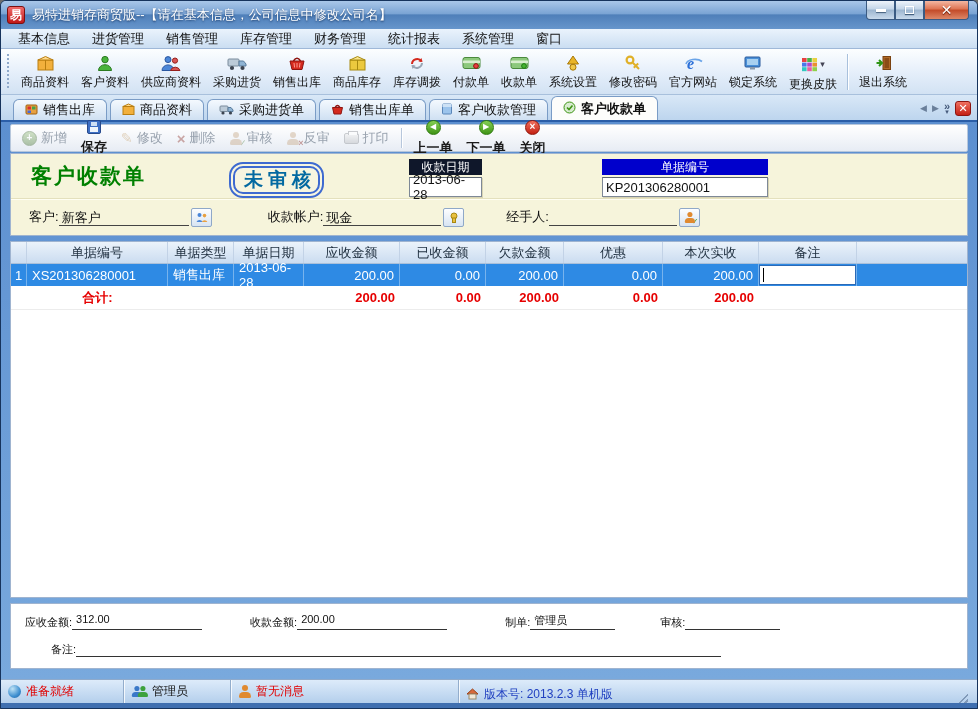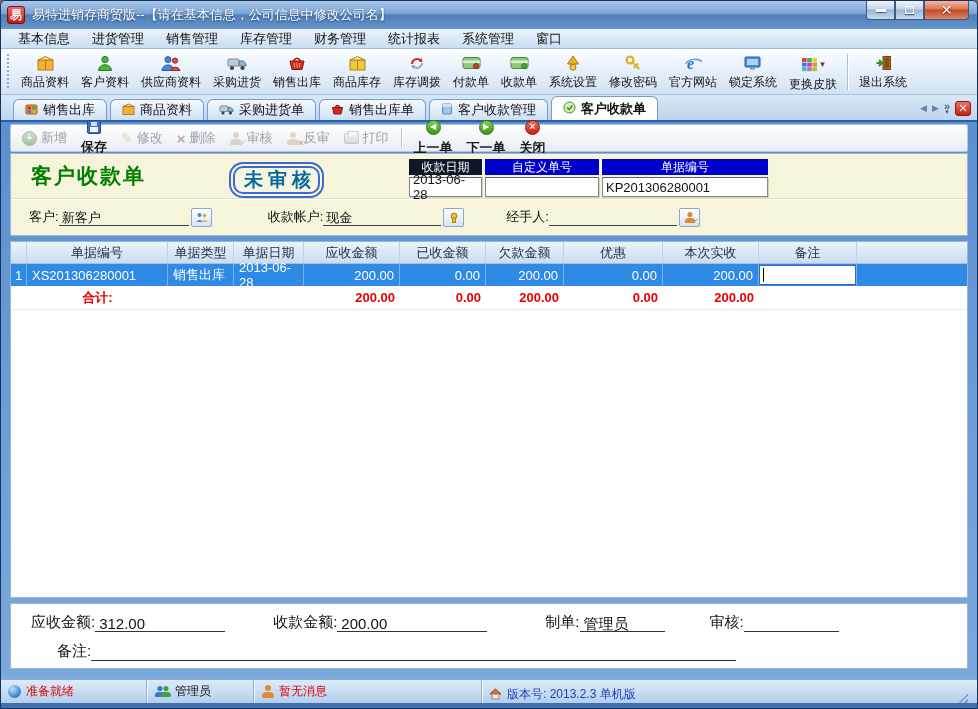--- a/index.html
+++ b/index.html
@@ -118,32 +118,32 @@
   .tt.money{justify-content:flex-end;}
   .c0{width:16px;flex:0 0 16px;} .c1{width:141px;flex:0 0 141px;} .c2{width:66px;flex:0 0 66px;}
   .c3{width:70px;flex:0 0 70px;} .c4{width:96px;flex:0 0 96px;} .c5{width:86px;flex:0 0 86px;}
   .c6{width:78px;flex:0 0 78px;} .c7{width:99px;flex:0 0 99px;} .c8{width:96px;flex:0 0 96px;}
   .c9{width:98px;flex:0 0 98px;} .cf{flex:1 1 auto;border-right:none;}
   .remark-cell{padding:0;}
   .remark-input{width:100%;height:20px;margin:1px 0;background:#fff;border:1px solid #2a6ab8;position:relative;}
   .remark-input::before{content:"";position:absolute;left:3px;top:2px;width:1px;height:14px;background:#000;}
 
   
-  .summary{margin-top:5px;background:#fff;border:1px solid #9fb4d0;height:66px;padding:9px 20px 0;font-size:15px;}
+  .summary{margin-top:5px;background:#fff;border:1px solid #9fb4d0;height:66px;padding:9px 14px 0;font-size:11px;}
   .srow{display:flex;align-items:flex-end;}
   .srow2{margin-top:10px;}
   .sv{display:inline-block;border-bottom:1px solid #333;height:17px;padding:0 4px;}
   .w130{width:130px;} .w150{width:150px;} .w85{width:85px;} .w95{width:95px;} .w645{width:645px;}
   .ml48{margin-left:48px;} .ml58{margin-left:58px;} .ml45{margin-left:45px;} .ml26{margin-left:26px;}
 
   
   .statusbar{height:24px;background:linear-gradient(180deg,#ddebfa,#b4cfec);border-top:1px solid #8faacb;
     display:flex;align-items:center;font-size:12px;}
   .sseg{height:100%;display:flex;align-items:center;gap:5px;padding:0 7px;border-right:1px solid #93adcc;box-shadow:1px 0 0 rgba(255,255,255,.8);}
-  .s1{width:146px;} .s2{width:107px;} .s3{width:235px;} .s4{width:228px;} .s5{flex:1;border-right:none;box-shadow:none;align-items:flex-end;}
+  .s1{width:123px;} .s2{width:107px;} .s3{width:235px;} .s4{width:228px;} .s5{flex:1;border-right:none;box-shadow:none;align-items:flex-end;}
   .red-text{color:#e00000;} .blue-text{color:#2040c0;}
   .sphere{width:13px;height:13px;border-radius:50%;background:radial-gradient(circle at 35% 30%,#bfe2f5,#3f8fd0 60%,#1c5fa0);border:1px solid #1c5species;}
   .dual-person{position:relative;width:16px;height:13px;display:inline-block;}
   .dual-person .person{position:absolute;transform:scale(.85);}
   .dual-person .one{left:-1px;top:0;} .dual-person .two{left:5px;top:0;}
   .resize-grip{margin-left:auto;width:12px;height:12px;margin-right:2px;
     background:repeating-linear-gradient(135deg,transparent 0 2px,#8099b8 2px 4px);clip-path:polygon(100% 0,100% 100%,0 100%);}
   .mini-monitor{width:13px;height:12px;position:relative;display:inline-block;}
   .mini-monitor::before{content:"";position:absolute;left:0;top:0;width:12px;height:8px;background:#6aa0dc;border:1px solid #3a6aa8;border-radius:1px;}
   .mini-monitor::after{content:"";position:absolute;left:3px;bottom:0;width:6px;height:2px;background:#8a9aac;}
@@ -471,24 +471,20 @@
     </div>
 
     <div class="form-head">
       <div class="fh-top">
         <span class="form-title">客户收款单</span>
         <span class="stamp">未审核</span>
         <div class="fgroup fg-date">
           <div class="flabel fl-green">收款日期</div>
           <div class="finput">2013-06-28</div>
         </div>
-        <div class="fgroup fg-custom">
-          <div class="flabel fl-blue">自定义单号</div>
-          <div class="finput"></div>
-        </div>
         <div class="fgroup fg-number">
           <div class="flabel fl-blue">单据编号</div>
           <div class="finput">KP201306280001</div>
         </div>
       </div>
       <div class="fh-bottom">
         <span class="ulabel">客户:</span>
         <span class="uval w130" style="width:130px">新客户</span>
         <span class="picker">
             <svg width="13" height="11">

